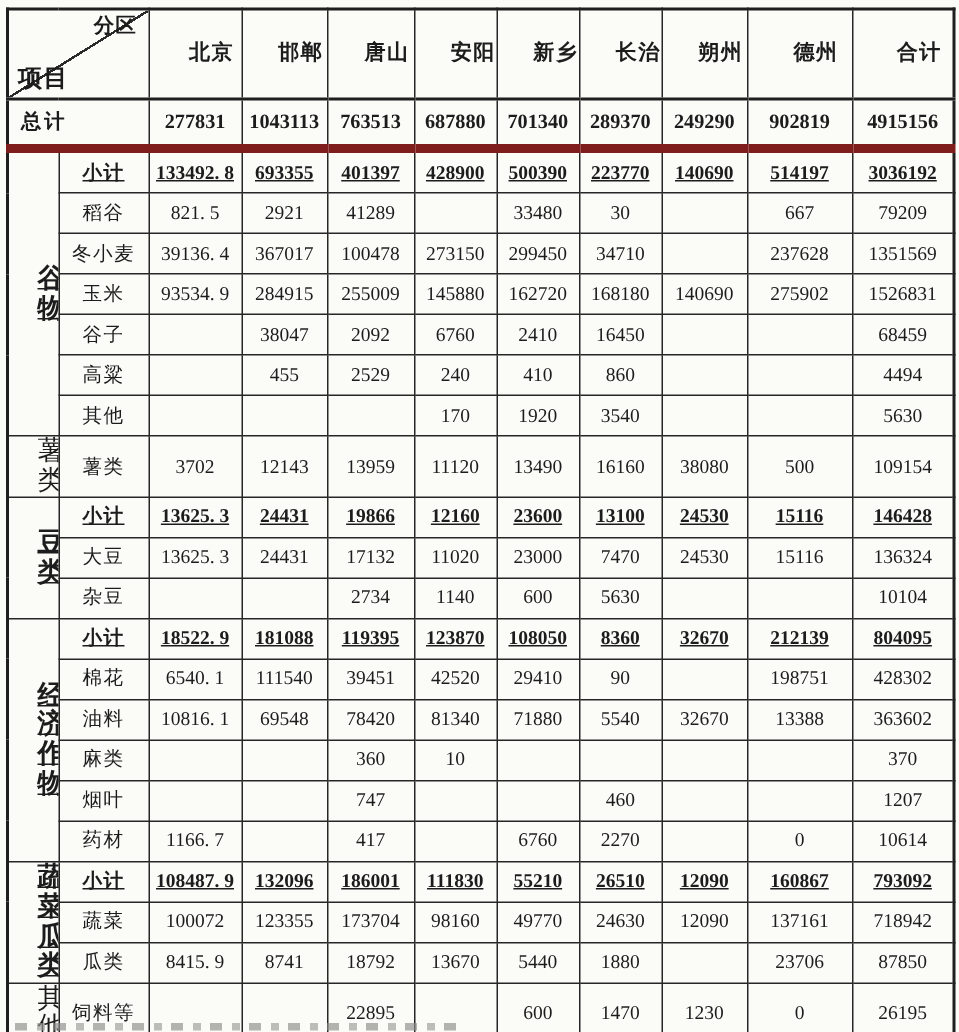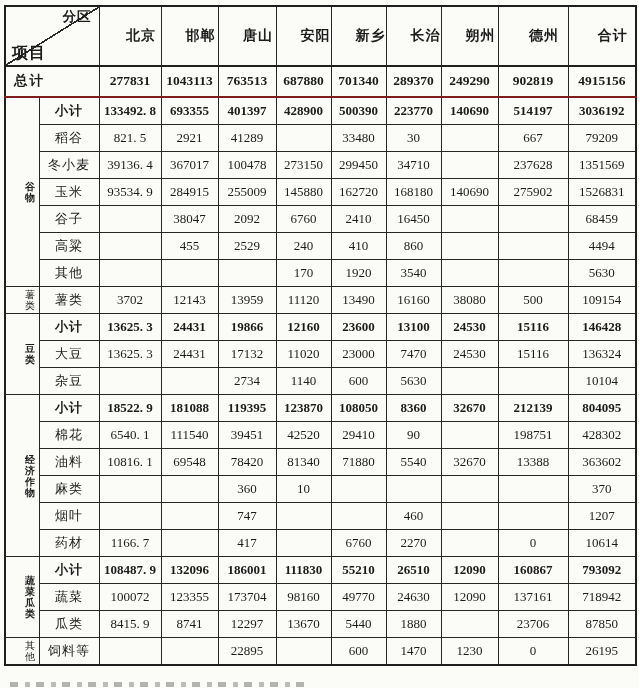--- a/index.html
+++ b/index.html
@@ -22,30 +22,30 @@
     border:1px solid #262626;
     text-align:center;
     vertical-align:middle;
     padding:0 2px;
     font-size:13px;
     line-height:1.1;
     overflow:hidden;
     white-space:nowrap;
   }
   thead th{height:36px;font-weight:bold;font-size:14px;letter-spacing:1px;border-bottom:2px solid #1f1f1f;padding-left:24px;}
-  tr.total-row td{height:29px;font-weight:bold;font-size:13.5px;border-bottom:2px solid #7f1d1d;}
+  tr.total-row td{height:29px;font-weight:bold;font-size:13.5px;border-bottom:6px solid #7f1d1d;}
   tr.data-row td{height:26px;}
   td.section-label{
     white-space:normal;
     letter-spacing:1px;
-    font-size:10px;
+    font-size:18px;
     padding:0 19px;
   }
   td.item-label{letter-spacing:1px;}
-  tr.bold-row td{font-weight:bold;}
+  tr.bold-row td{font-weight:bold;text-decoration:underline;}
   td.total-label{text-align:left;padding-left:8px;letter-spacing:2px;}
   
   th.corner{position:relative;padding:11px;}
   th.corner .diag{
     position:absolute;inset:0;
     background:linear-gradient(to bottom right,
       transparent calc(50% - 0.8px),
       #2a2a2a calc(50% - 0.8px),
       #2a2a2a calc(50% + 0.8px),
       transparent calc(50% + 0.8px));
@@ -338,21 +338,21 @@
           <td>49770</td>
           <td>24630</td>
           <td>12090</td>
           <td>137161</td>
           <td>718942</td>
         </tr>
         <tr class="data-row">
           <td class="item-label">瓜类</td>
           <td>8415. 9</td>
           <td>8741</td>
-          <td>12297</td>
+          <td>18792</td>
           <td>13670</td>
           <td>5440</td>
           <td>1880</td>
           <td></td>
           <td>23706</td>
           <td>87850</td>
         </tr>
         <tr class="data-row">
           <td rowspan="1" class="section-label">其他</td>
           <td class="item-label">饲料等</td>

